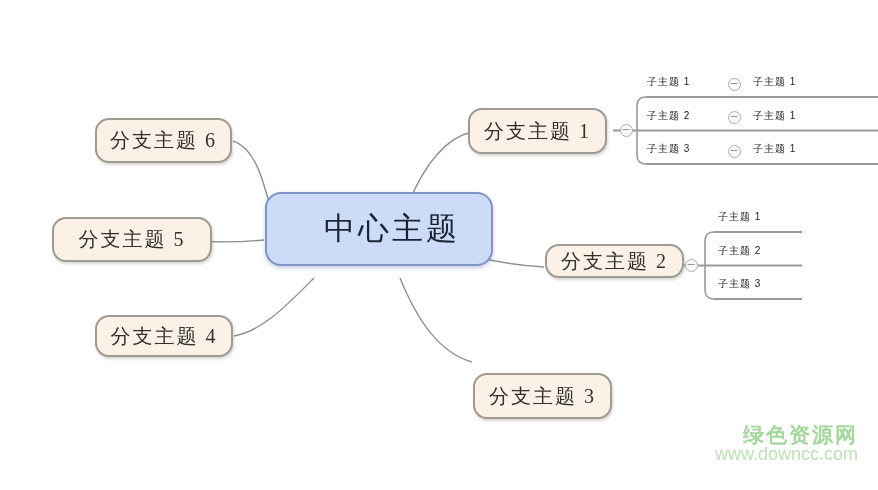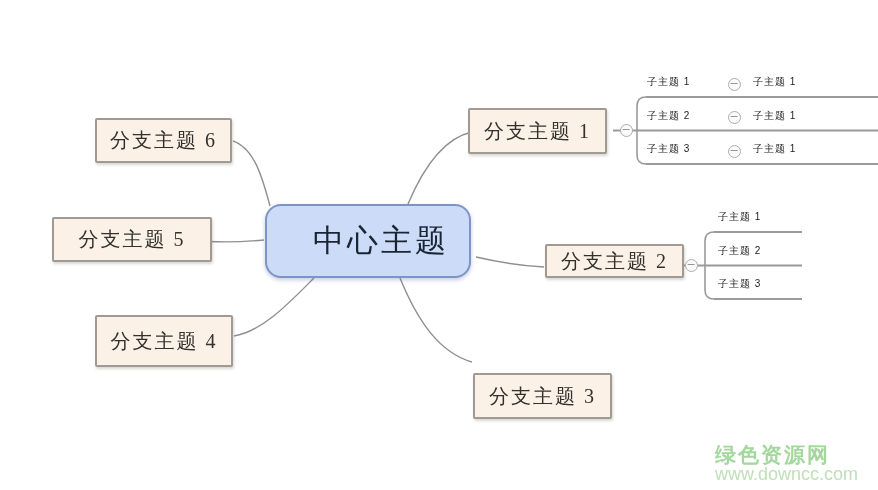--- a/index.html
+++ b/index.html
@@ -15,40 +15,40 @@
     position:absolute;display:flex;align-items:center;justify-content:center;
     box-sizing:border-box;white-space:nowrap;cursor:default;
   }
   .central{
     background:#ccdcf8;border:2px solid #7e94c6;border-radius:16px;
     font-family:"Liberation Serif","DejaVu Serif",serif;
     font-size:31px;letter-spacing:3px;color:#1a2433;
     box-shadow:0 2px 4px rgba(90,110,160,0.35);
   }
   .branch{
-    background:#fbf1e7;border:2px solid #9f9a92;border-radius:2px;
+    background:#fbf1e7;border:2px solid #9f9a92;border-radius:14px;
     font-family:"Liberation Serif","DejaVu Serif",serif;
     font-size:20px;letter-spacing:2px;color:#33312e;
     box-shadow:1px 2px 3px rgba(120,110,100,0.28);
   }
   .subtopic{
     position:absolute;height:20px;line-height:20px;
     font-size:10px;letter-spacing:1px;color:#222222;white-space:nowrap;
   }
   .collapse-btn{
     position:absolute;width:13px;height:13px;border-radius:50%;
     background:#fbfbfb;border:1px solid #adadad;box-sizing:border-box;
     display:flex;align-items:center;justify-content:center;cursor:pointer;
   }
   .collapse-btn span{
     font-size:11px;line-height:10px;color:#8f8f8f;
     font-family:"DejaVu Sans",sans-serif;margin-top:-1px;
   }
   .watermark{
-    position:absolute;right:20px;bottom:8px;text-align:left;
+    position:absolute;right:20px;bottom:28px;text-align:right;
   }
   .wm-title{
     font-size:21px;font-weight:bold;letter-spacing:2px;color:#a3d89c;
     line-height:24px;
   }
   .wm-url{
     font-size:18px;color:#bfe0b8;line-height:15px;
   }
 </style>
 </head>
@@ -75,27 +75,27 @@
     </g>
 
     <g fill="none" stroke="#9a9a9a" stroke-width="2">
       <path d="M714,232 H802"></path>
       <path d="M684,265.5 H802"></path>
       <path d="M714,299 H802"></path>
       <path d="M714,232 Q705,232 705,241 L705,290 Q705,299 714,299" stroke-width="1.6"></path>
     </g>
   </svg>
 
-  <div class="topic central" style="left:265px;top:204px;width:206px;height:74px;padding-left:26px;">中心主题</div>
+  <div class="topic central" style="left:265px;top:192px;width:228px;height:74px;padding-left:26px;">中心主题</div>
 
   <div class="topic branch" style="left:468px;top:108px;width:139px;height:46px;">分支主题 1</div>
   <div class="topic branch" style="left:545px;top:244px;width:139px;height:34px;">分支主题 2</div>
   <div class="topic branch" style="left:473px;top:352px;width:139px;height:46px;margin-top:21px;">分支主题 3</div>
 
-  <div class="topic branch" style="left:95px;top:315px;width:138px;height:52px;">分支主题 4</div>
+  <div class="topic branch" style="left:95px;top:315px;width:138px;height:42px;">分支主题 4</div>
   <div class="topic branch" style="left:52px;top:217px;width:160px;height:45px;">分支主题 5</div>
   <div class="topic branch" style="left:95px;top:118px;width:137px;height:45px;">分支主题 6</div>
 
   <div class="subtopic" style="left:647px;top:72px;">子主题 1</div>
   <div class="subtopic" style="left:647px;top:105.5px;">子主题 2</div>
   <div class="subtopic" style="left:647px;top:139px;">子主题 3</div>
 
   <div class="subtopic" style="left:753px;top:72px;">子主题 1</div>
   <div class="subtopic" style="left:753px;top:105.5px;">子主题 1</div>
   <div class="subtopic" style="left:753px;top:139px;">子主题 1</div>

